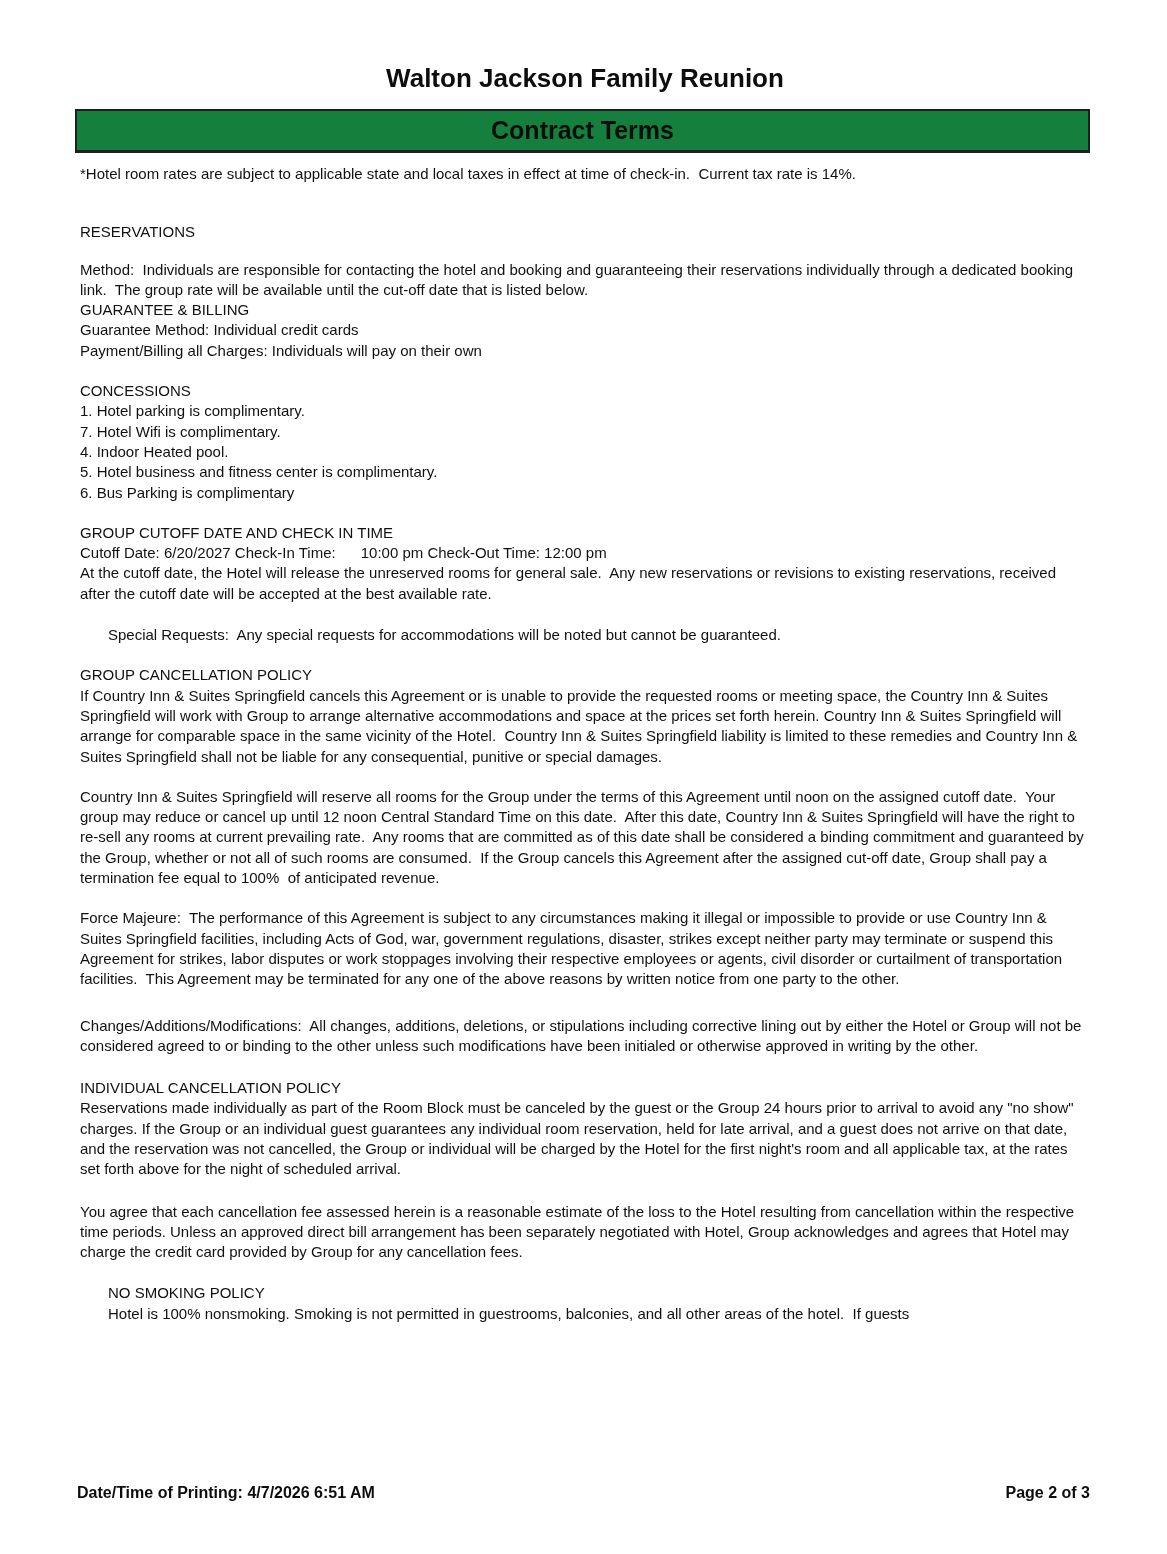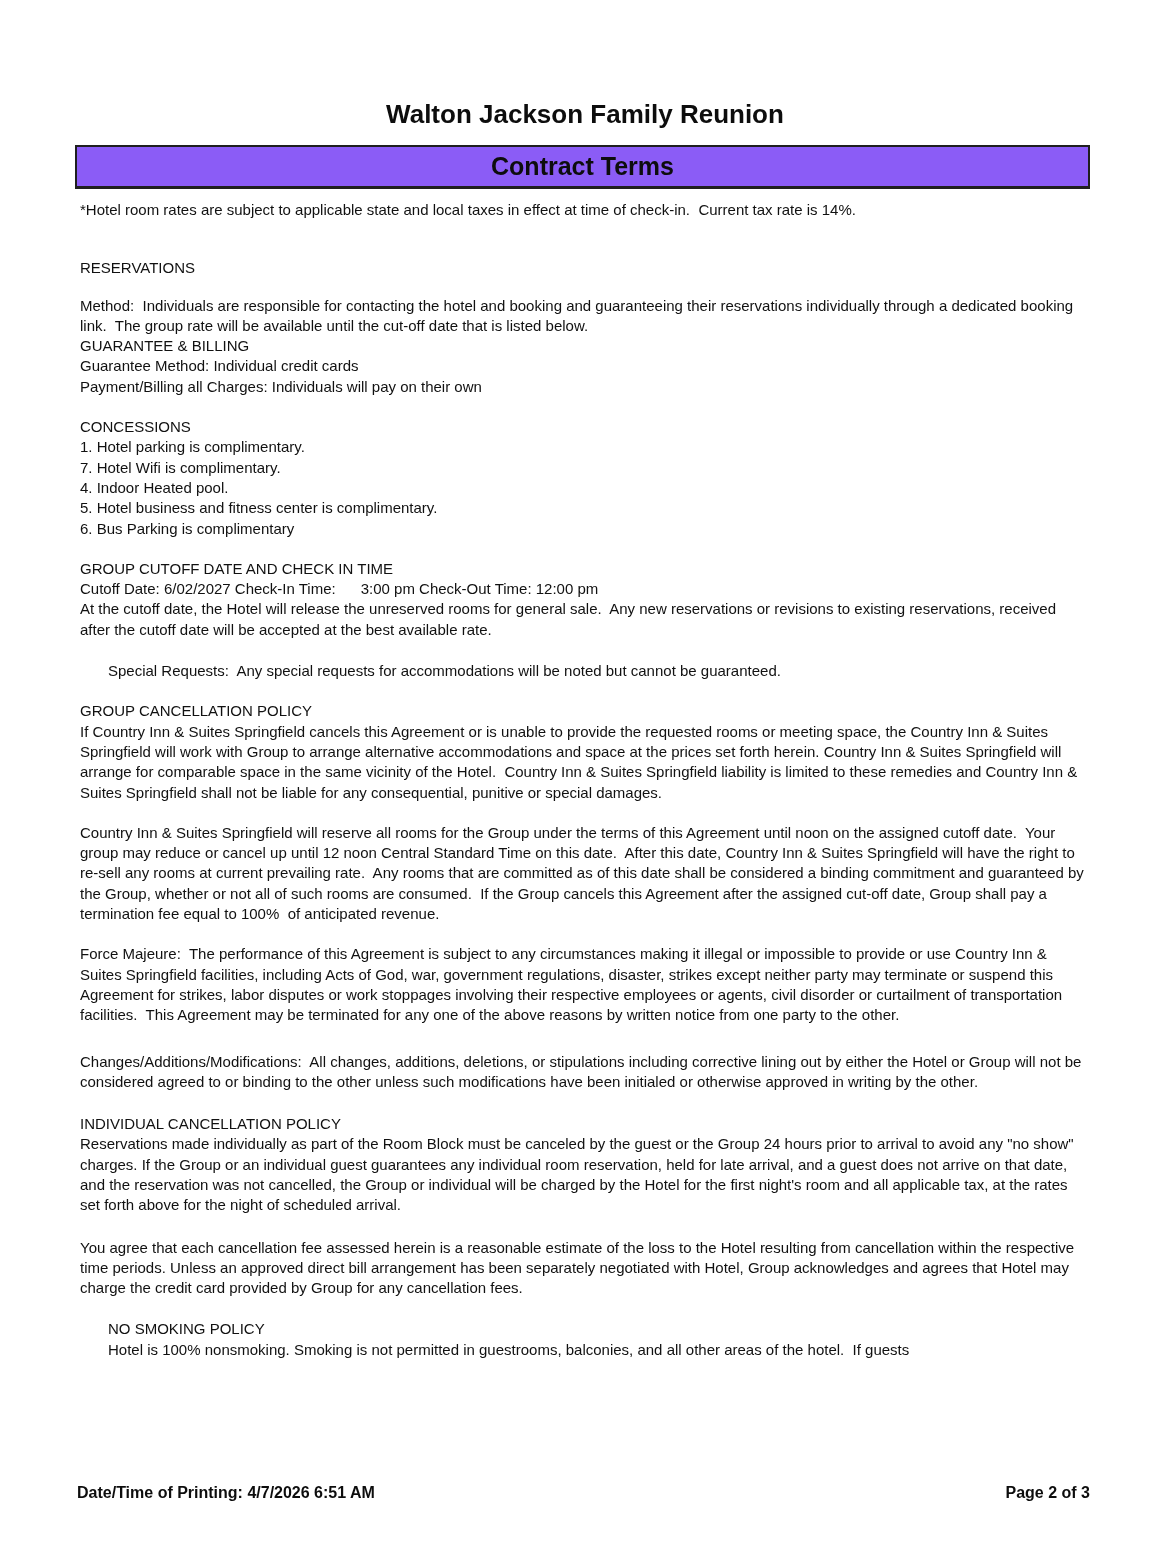--- a/index.html
+++ b/index.html
@@ -9,33 +9,33 @@
   }
   body {
     width: 1167px;
     height: 1554px;
     position: relative;
     font-family: "Liberation Sans", sans-serif;
     color: #111111;
     overflow: hidden;
   }
   .doc {
-    padding: 98px 77px 0 80px;
+    padding: 62px 77px 0 80px;
   }
   .page-title {
     font-size: 26px;
     font-weight: bold;
     text-align: center;
     color: #0d0d0d;
     line-height: 32px;
   }
   .banner {
     margin-top: 15px;
     margin-left: -5px;
-    background: #8b5cf6;
+    background: #15803d;
     border: 2px solid #1f1f1f;
     border-bottom-width: 3px;
     text-align: center;
     padding: 4px 0 5px 0;
   }
   .banner-text {
     font-size: 25px;
     font-weight: bold;
     color: #0d0d0d;
     line-height: 30px;
@@ -92,21 +92,21 @@
     <div class="heading">CONCESSIONS</div>
     <div class="line">1. Hotel parking is complimentary.</div>
     <div class="line">7. Hotel Wifi is complimentary.</div>
     <div class="line">4. Indoor Heated pool.</div>
     <div class="line">5. Hotel business and fitness center is complimentary.</div>
     <div class="line">6. Bus Parking is complimentary</div>
   </div>
 
   <div class="m-sec">
     <div class="heading">GROUP CUTOFF DATE AND CHECK IN TIME</div>
-    <div class="line">Cutoff Date: 6/02/2027 Check-In Time:      3:00 pm Check-Out Time: 12:00 pm</div>
+    <div class="line">Cutoff Date: 6/20/2027 Check-In Time:      10:00 pm Check-Out Time: 12:00 pm</div>
     <div class="para">At the cutoff date, the Hotel will release the unreserved rooms for general sale.  Any new reservations or revisions to existing reservations, received after the cutoff date will be accepted at the best available rate.</div>
   </div>
 
   <div class="para m-sec21">Special Requests:  Any special requests for accommodations will be noted but cannot be guaranteed.</div>
 
   <div class="m-sec">
     <div class="heading">GROUP CANCELLATION POLICY</div>
     <div class="para">If Country Inn &amp; Suites Springfield cancels this Agreement or is unable to provide the requested rooms or meeting space, the Country Inn &amp; Suites Springfield will work with Group to arrange alternative accommodations and space at the prices set forth herein. Country Inn &amp; Suites Springfield will arrange for comparable space in the same vicinity of the Hotel.  Country Inn &amp; Suites Springfield liability is limited to these remedies and Country Inn &amp; Suites Springfield shall not be liable for any consequential, punitive or special damages.</div>
   </div>
 

